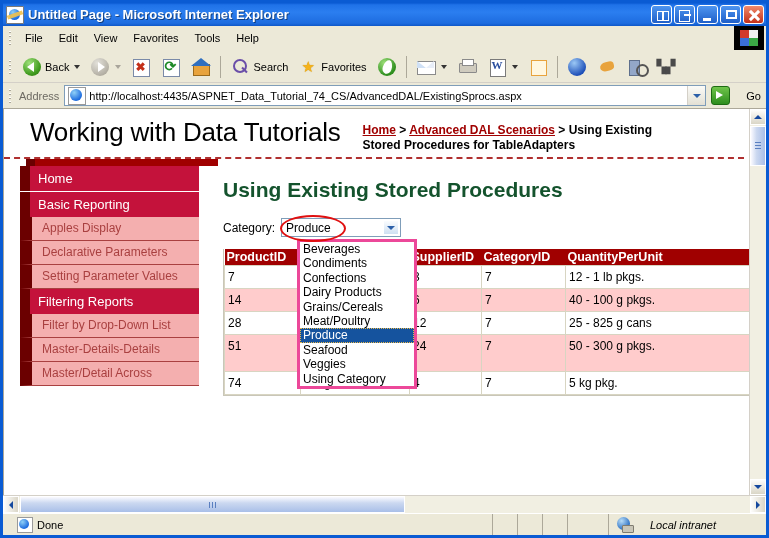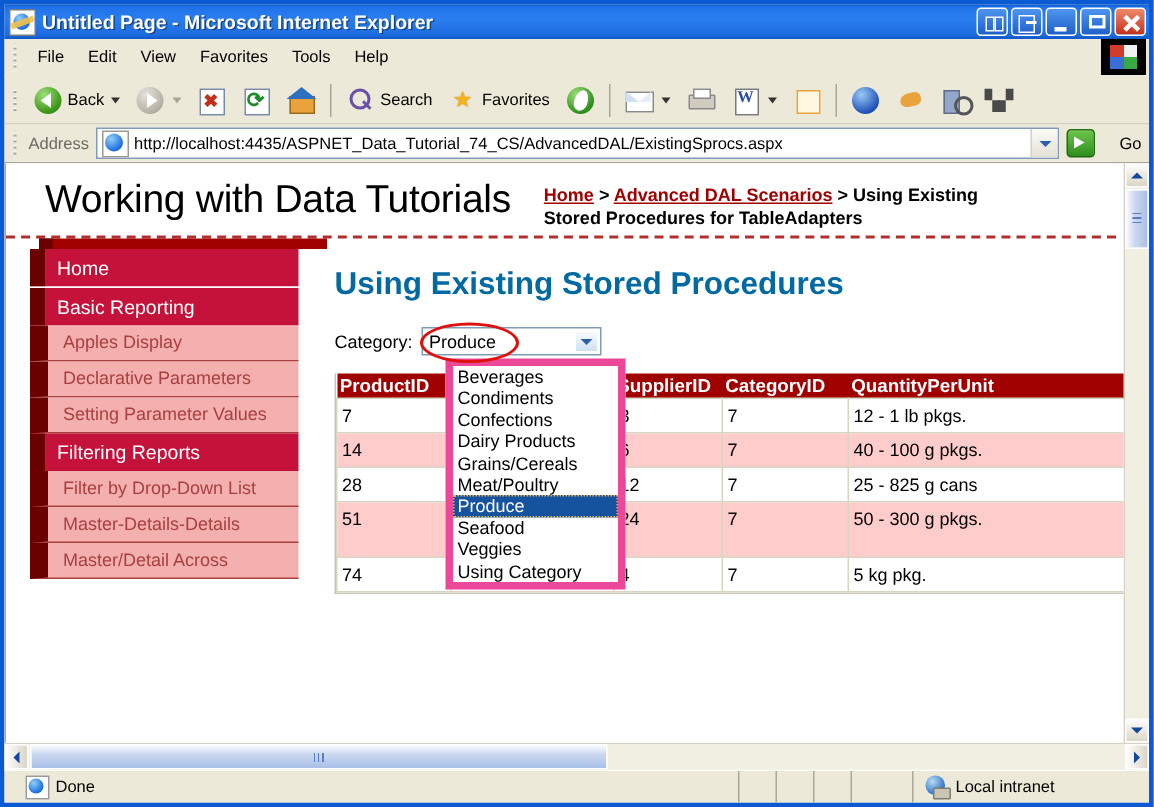--- a/index.html
+++ b/index.html
@@ -206,21 +206,21 @@
     height:21px;flex:0 0 21px;background:#ECE9D8;display:flex;align-items:center;
     border-top:1px solid #fff;font-size:11px;
   }
   .st-left{display:flex;align-items:center;gap:4px;padding-left:14px;width:490px;box-sizing:border-box;
     border-right:1px solid #ACA899;height:100%;}
   .st-ie{width:14px;height:14px;position:relative;background:#fff;border:1px solid #9a9a9a;flex:0 0 14px;}
   .st-ie:before{content:"";position:absolute;left:1px;top:1px;width:10px;height:10px;border-radius:50%;
     background:radial-gradient(circle at 35% 30%,#8fd0f7,#1D6CDF 70%);}
   .st-cell{width:24px;height:100%;border-right:1px solid #ACA899;flex:0 0 24px;}
   .st-cell.w40{width:40px;flex:0 0 40px;}
-  .st-zone{flex:1;display:flex;align-items:center;gap:5px;padding-left:8px;}
+  .st-zone{flex:1;display:flex;align-items:center;gap:18px;padding-left:8px;font-style:italic;}
   .st-globe{width:15px;height:15px;position:relative;flex:0 0 15px;}
   .st-globe:before{content:"";position:absolute;left:0;top:0;width:13px;height:13px;border-radius:50%;
     background:radial-gradient(circle at 35% 30%,#b7dcf7,#2F72C4 70%);}
   .st-globe:after{content:"";position:absolute;left:5px;top:8px;width:10px;height:6px;background:#C9C6B8;
     border:1px solid #7f7c70;border-radius:1px;}
   .st-grip{width:14px;height:100%;margin-left:auto;
     background-image:repeating-linear-gradient(135deg,#fff 0 1px,#ACA899 1px 2px,transparent 2px 4px);
     background-size:4px 4px;}
 
   
@@ -246,40 +246,40 @@
     border-left:10px solid #6B0000;margin:0;line-height:15px;
   }
   .nav-sec.first{border-top:0;}
   .nav-sub{
     background:#F4AFAF;color:#A94040;font-size:12px;padding:4px 6px 4px 10px;
     border-left:12px solid #6B0000;border-bottom:1px solid #A94040;line-height:15px;
   }
   .nav-spacer{height:1px;background:#fff;}
 
   .content{flex:1;padding:12px 0 0 24px;min-width:0;position:relative;}
-  .h1{font-size:21px;font-weight:bold;color:#0369a1;margin:0 0 16px 0;white-space:nowrap;}
+  .h1{font-size:21px;font-weight:bold;color:#14532d;margin:0 0 16px 0;white-space:nowrap;}
 
   .filter-row{display:flex;align-items:center;gap:6px;margin-bottom:2px;position:relative;}
   .filter-label{font-size:12px;color:#000;}
   .ddl{
     width:120px;height:19px;border:1px solid #7F9DB9;background:#fff;box-sizing:border-box;
     display:flex;align-items:center;position:relative;
   }
   .ddl-val{font-size:12px;padding-left:4px;color:#000;}
   .ddl-btn{
     position:absolute;right:1px;top:1px;width:16px;height:15px;
     background:linear-gradient(180deg,#FAFCFE,#CFE0F2);border:1px solid #fff;box-sizing:border-box;
     display:flex;align-items:center;justify-content:center;
   }
   .ddl-chev{width:0;height:0;border-left:4px solid transparent;border-right:4px solid transparent;border-top:4px solid #2B5FA8;}
 
   
   .optlist{
     position:absolute;left:74px;top:21px;width:120px;
-    background:#fff;border:5px solid #ec4899;z-index:40;box-sizing:border-box;
+    background:#fff;border:3px solid #ec4899;z-index:40;box-sizing:border-box;
   }
   .opt{font-size:12px;padding:0 0 0 3px;line-height:14.4px;color:#000;white-space:nowrap;}
   .opt.sel{background:#15539E;color:#fff;outline:1px dotted #E8B84B;outline-offset:-1px;}
 
   
   .annot{
     position:absolute;left:57px;top:-3px;width:62px;height:23px;
     border:2.5px solid #E01010;border-radius:50%;z-index:50;pointer-events:none;
   }
 

